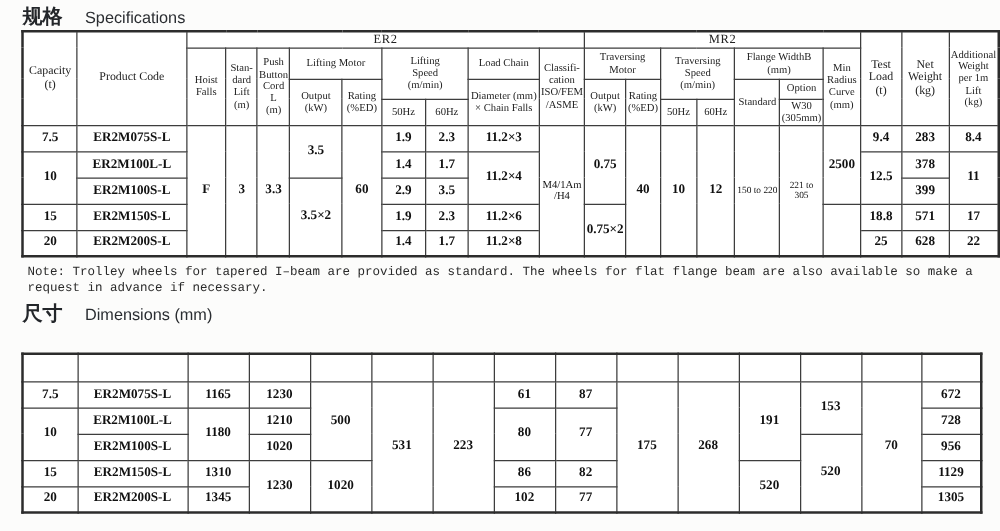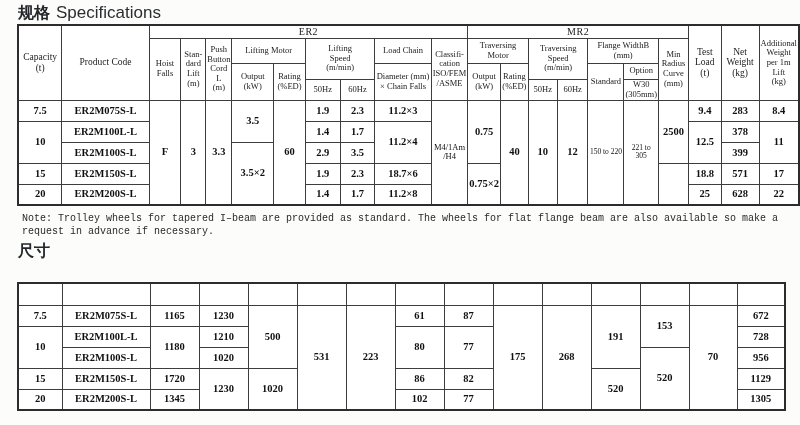--- a/index.html
+++ b/index.html
@@ -1,23 +1,23 @@
 <!DOCTYPE html>
 <html><head>
 <meta charset="utf-8">
 <style>
   html,body{margin:0;padding:0;}
   body{
     width:800px;height:425px;background:#fcfcfb;color:#1b1b1b;
     font-family:"Liberation Serif", serif;overflow:hidden;
   }
-  .title-row{margin:0 0 0 18px;display:flex;align-items:baseline;gap:6px;}
+  .title-row{margin:0 0 0 18px;display:flex;align-items:baseline;gap:18px;}
   .title-row.first{padding-top:3px;}
   .title-cjk{font-family:"DejaVu Sans", sans-serif;font-weight:bold;font-size:16px;color:#23262a;}
-  .title-en{font-family:"Liberation Sans", sans-serif;font-size:17px;color:#2a2d31;}
+  .title-en{font-family:"Liberation Sans", sans-serif;font-size:13px;color:#2a2d31;}
   table{border-collapse:collapse;table-layout:fixed;margin-left:17px;border:2px solid #2c2c2c;background:#fff;}
   th,td{border:1px solid #3d3d3d;text-align:center;vertical-align:middle;
         padding:0 1px;white-space:pre-line;overflow:hidden;}
   th{font-weight:normal;font-size:8.5px;line-height:1.12;color:#222;}
   td{font-weight:bold;font-size:10.5px;line-height:1.1;color:#111;}
   table.spec{margin-top:0;}
   .spec thead tr:nth-child(1){height:13px;}
   .spec thead tr:nth-child(2){height:25px;}
   .spec thead tr:nth-child(3){height:16px;}
   .spec thead tr:nth-child(4){height:21px;}
@@ -180,21 +180,21 @@
         <td rowspan="3">3.5×2</td>
         <td>2.9</td>
         <td>3.5</td>
         <td>399</td>
       </tr>
       <tr>
         <td>15</td>
         <td>ER2M150S-L</td>
         <td>1.9</td>
         <td>2.3</td>
-        <td>18.7×6</td>
+        <td>11.2×6</td>
         <td rowspan="2">0.75×2</td>
         <td rowspan="2"></td>
         <td>18.8</td>
         <td>571</td>
         <td>17</td>
       </tr>
       <tr>
         <td>20</td>
         <td>ER2M200S-L</td>
         <td>1.4</td>
@@ -206,20 +206,21 @@
       </tr>
     </tbody>
   </table>
 
 <div class="note">
   <div class="l1">Note: Trolley wheels for tapered I–beam are provided as standard. The wheels for flat flange beam are also available so make a request in advance if necessary.</div>
 </div>
 
 <div class="title-row second">
   <span class="title-cjk">尺寸</span>
+  <span class="title-en">Dimensions (mm)</span>
 </div>
 
 <table class="dims">
     <colgroup>
       <col style="width: 44px;">
       <col style="width: 88px;">
       <col style="width: 49px;">
       <col style="width: 49px;">
       <col style="width: 49px;">
       <col style="width: 49px;">
@@ -281,21 +282,21 @@
       </tr>
       <tr>
         <td>ER2M100S-L</td>
         <td>1020</td>
         <td rowspan="3">520</td>
         <td>956</td>
       </tr>
       <tr>
         <td>15</td>
         <td>ER2M150S-L</td>
-        <td>1720</td>
+        <td>1310</td>
         <td rowspan="2">1230</td>
         <td rowspan="2">1020</td>
         <td>86</td>
         <td>82</td>
         <td rowspan="2">520</td>
         <td>1129</td>
       </tr>
       <tr>
         <td>20</td>
         <td>ER2M200S-L</td>

